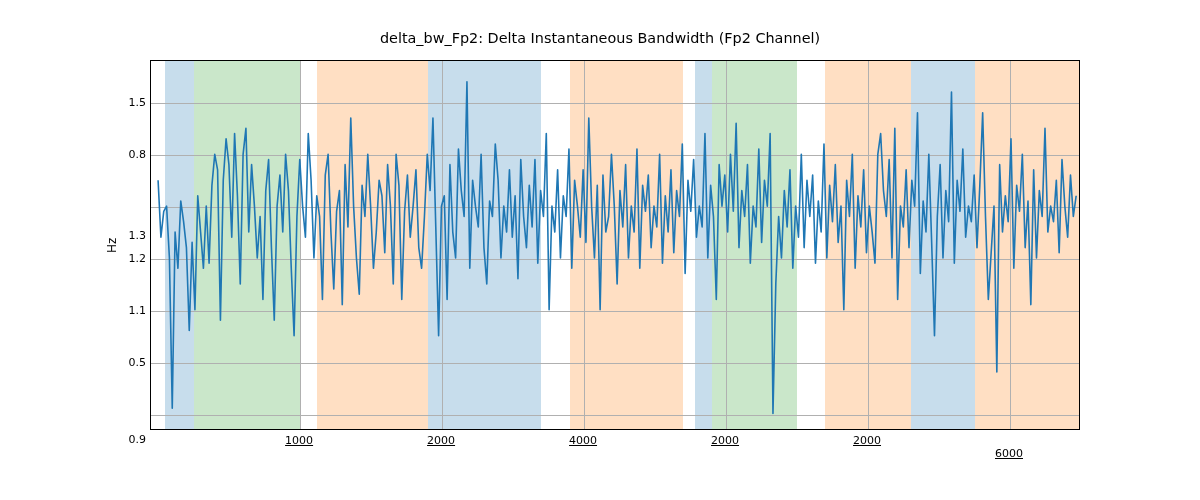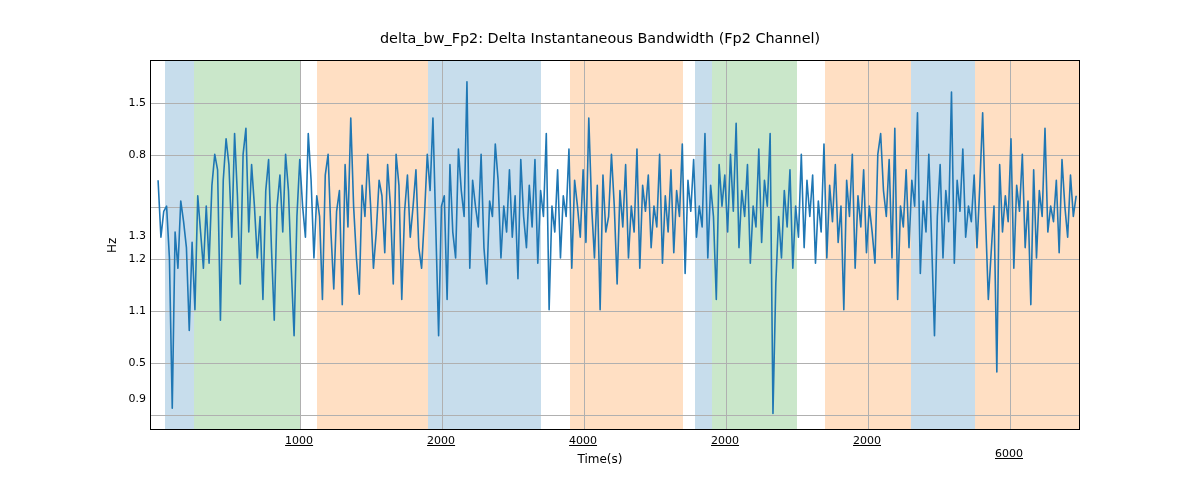--- a/index.html
+++ b/index.html
@@ -114,31 +114,30 @@
         <div class="gridline-h" style="top: 198.028px;"></div>
         <div class="gridline-h" style="top: 145.915px;"></div>
         <div class="gridline-h" style="top: 93.8028px;"></div>
         <div class="gridline-h" style="top: 41.6901px;"></div>
       </div>
     <svg class="series" id="series-svg" viewBox="0 0 930 370" preserveAspectRatio="none">
         <polyline points="7.10,119.86 9.94,177.18 12.78,151.13 15.62,145.92 18.46,198.03 21.30,349.15 24.14,171.97 26.98,208.45 29.82,140.70 32.66,161.55 35.50,187.61 38.34,270.99 41.18,182.39 44.02,250.14 46.85,135.49 49.69,171.97 52.53,208.45 55.37,145.92 58.21,203.24 61.05,125.07 63.89,93.80 66.73,109.44 69.57,260.56 72.41,119.86 75.25,78.17 78.09,104.23 80.93,177.18 83.77,72.96 86.61,135.49 89.45,224.08 92.29,93.80 95.13,67.75 97.97,171.97 100.81,104.23 103.65,145.92 106.49,198.03 109.33,156.34 112.17,239.72 115.01,130.28 117.85,99.01 120.69,187.61 123.53,260.56 126.37,145.92 129.21,114.65 132.05,171.97 134.89,93.80 137.73,130.28 140.56,208.45 143.40,276.20 146.24,156.34 149.08,99.01 151.92,145.92 154.76,177.18 157.60,72.96 160.44,119.86 163.28,198.03 166.12,135.49 168.96,156.34 171.80,239.72 174.64,114.65 177.48,93.80 180.32,171.97 183.16,229.30 186.00,151.13 188.84,130.28 191.68,244.93 194.52,104.23 197.36,166.76 200.20,57.32 203.04,145.92 205.88,198.03 208.72,234.51 211.56,125.07 214.40,156.34 217.24,93.80 220.08,145.92 222.92,208.45 225.76,171.97 228.60,119.86 231.44,135.49 234.27,192.82 237.11,104.23 239.95,145.92 242.79,224.08 245.63,93.80 248.47,125.07 251.31,239.72 254.15,151.13 256.99,114.65 259.83,177.18 262.67,145.92 265.51,109.44 268.35,187.61 271.19,208.45 274.03,156.34 276.87,93.80 279.71,130.28 282.55,57.32 285.39,166.76 288.23,276.20 291.07,145.92 293.91,135.49 296.75,239.72 299.59,104.23 302.43,171.97 305.27,198.03 308.11,88.59 310.95,130.28 313.79,156.34 316.63,20.85 319.47,208.45 322.31,119.86 325.15,145.92 327.98,166.76 330.82,93.80 333.66,187.61 336.50,224.08 339.34,140.70 342.18,156.34 345.02,83.38 347.86,119.86 350.70,198.03 353.54,145.92 356.38,171.97 359.22,109.44 362.06,177.18 364.90,135.49 367.74,218.87 370.58,99.01 373.42,156.34 376.26,187.61 379.10,125.07 381.94,166.76 384.78,99.01 387.62,203.24 390.46,130.28 393.30,156.34 396.14,72.96 398.98,250.14 401.82,145.92 404.66,171.97 407.50,109.44 410.34,198.03 413.18,135.49 416.02,156.34 418.85,88.59 421.69,208.45 424.53,119.86 427.37,145.92 430.21,177.18 433.05,109.44 435.89,182.39 438.73,57.32 441.57,145.92 444.41,198.03 447.25,125.07 450.09,250.14 452.93,114.65 455.77,171.97 458.61,156.34 461.45,93.80 464.29,145.92 467.13,224.08 469.97,130.28 472.81,166.76 475.65,104.23 478.49,198.03 481.33,145.92 484.17,171.97 487.01,88.59 489.85,208.45 492.69,125.07 495.53,151.13 498.37,114.65 501.21,187.61 504.05,145.92 506.89,166.76 509.73,93.80 512.56,203.24 515.40,135.49 518.24,171.97 521.08,109.44 523.92,192.82 526.76,130.28 529.60,156.34 532.44,83.38 535.28,213.66 538.12,119.86 540.96,151.13 543.80,99.01 546.64,177.18 549.48,145.92 552.32,166.76 555.16,72.96 558.00,198.03 560.84,125.07 563.68,156.34 566.52,239.72 569.36,104.23 572.20,145.92 575.04,114.65 577.88,171.97 580.72,93.80 583.56,151.13 586.40,62.54 589.24,187.61 592.08,130.28 594.92,156.34 597.76,104.23 600.60,203.24 603.44,145.92 606.27,166.76 609.11,88.59 611.95,182.39 614.79,119.86 617.63,145.92 620.47,72.96 623.31,354.37 626.15,224.08 628.99,156.34 631.83,198.03 634.67,130.28 637.51,166.76 640.35,109.44 643.19,208.45 646.03,145.92 648.87,177.18 651.71,93.80 654.55,187.61 657.39,119.86 660.23,156.34 663.07,114.65 665.91,203.24 668.75,140.70 671.59,171.97 674.43,83.38 677.27,198.03 680.11,125.07 682.95,161.55 685.79,104.23 688.63,182.39 691.47,145.92 694.31,250.14 697.15,119.86 699.98,156.34 702.82,93.80 705.66,208.45 708.50,135.49 711.34,166.76 714.18,109.44 717.02,192.82 719.86,145.92 722.70,171.97 725.54,203.24 728.38,93.80 731.22,72.96 734.06,130.28 736.90,156.34 739.74,99.01 742.58,198.03 745.42,67.75 748.26,239.72 751.10,145.92 753.94,166.76 756.78,109.44 759.62,187.61 762.46,119.86 765.30,145.92 768.14,52.11 770.98,213.66 773.82,140.70 776.66,171.97 779.50,93.80 782.34,182.39 785.18,276.20 788.02,156.34 790.85,104.23 793.69,198.03 796.53,130.28 799.37,161.55 802.21,31.27 805.05,203.24 807.89,119.86 810.73,151.13 813.57,88.59 816.41,177.18 819.25,145.92 822.09,161.55 824.93,114.65 827.77,187.61 830.61,125.07 833.45,52.11 836.29,156.34 839.13,239.72 841.97,192.82 844.81,145.92 847.65,312.68 850.49,104.23 853.33,171.97 856.17,135.49 859.01,161.55 861.85,78.17 864.69,208.45 867.53,125.07 870.37,151.13 873.21,93.80 876.05,187.61 878.89,140.70 881.73,244.93 884.56,109.44 887.40,198.03 890.24,130.28 893.08,156.34 895.92,67.75 898.76,171.97 901.60,145.92 904.44,161.55 907.28,119.86 910.12,192.82 912.96,99.01 915.80,145.92 918.64,177.18 921.48,114.65 924.32,156.34 927.16,135.49" fill="none" stroke="#1f77b4" stroke-width="1.6" stroke-linejoin="round"></polyline>
       </svg>
   </div>
   <div class="ylabel" style="left: 105px; top: 253px;">Hz</div>
-  <div class="xlabel" style="top: 452px;">Time(s)</div>
   <div id="xtick-layer">
       <div class="tick-label x" style="left: 299.084px; top: 434px;">1000</div>
       <div class="tick-label x" style="left: 441.069px; top: 434px;">2000</div>
       <div class="tick-label x" style="left: 583.053px; top: 434px;">4000</div>
       <div class="tick-label x" style="left: 725.038px; top: 434px;">2000</div>
       <div class="tick-label x" style="left: 867.023px; top: 434px;">2000</div>
       <div class="tick-label x" style="left: 1009.01px; top: 434px; margin-top: 13px;">6000</div>
     </div>
   <div id="ytick-layer">
-      <div class="tick-label y" style="left: 120px; top: 398px; width: 26px;">0.9</div>
+      <div class="tick-label y" style="left: 120px; top: 439px; width: 26px;">0.9</div>
       <div class="tick-label y" style="left: 120px; top: 362.254px; width: 26px;">0.5</div>
       <div class="tick-label y" style="left: 120px; top: 310.141px; width: 26px;">1.1</div>
       <div class="tick-label y" style="left: 120px; top: 258.028px; width: 26px;">1.2</div>
       <div class="tick-label y" style="left: 120px; top: 219px; width: 26px; margin-top: 16px;">1.3</div>
       <div class="tick-label y" style="left: 120px; top: 153.803px; width: 26px;">0.8</div>
       <div class="tick-label y" style="left: 120px; top: 101.69px; width: 26px;">1.5</div>
     </div>
 </div>
 
 </body></html>

